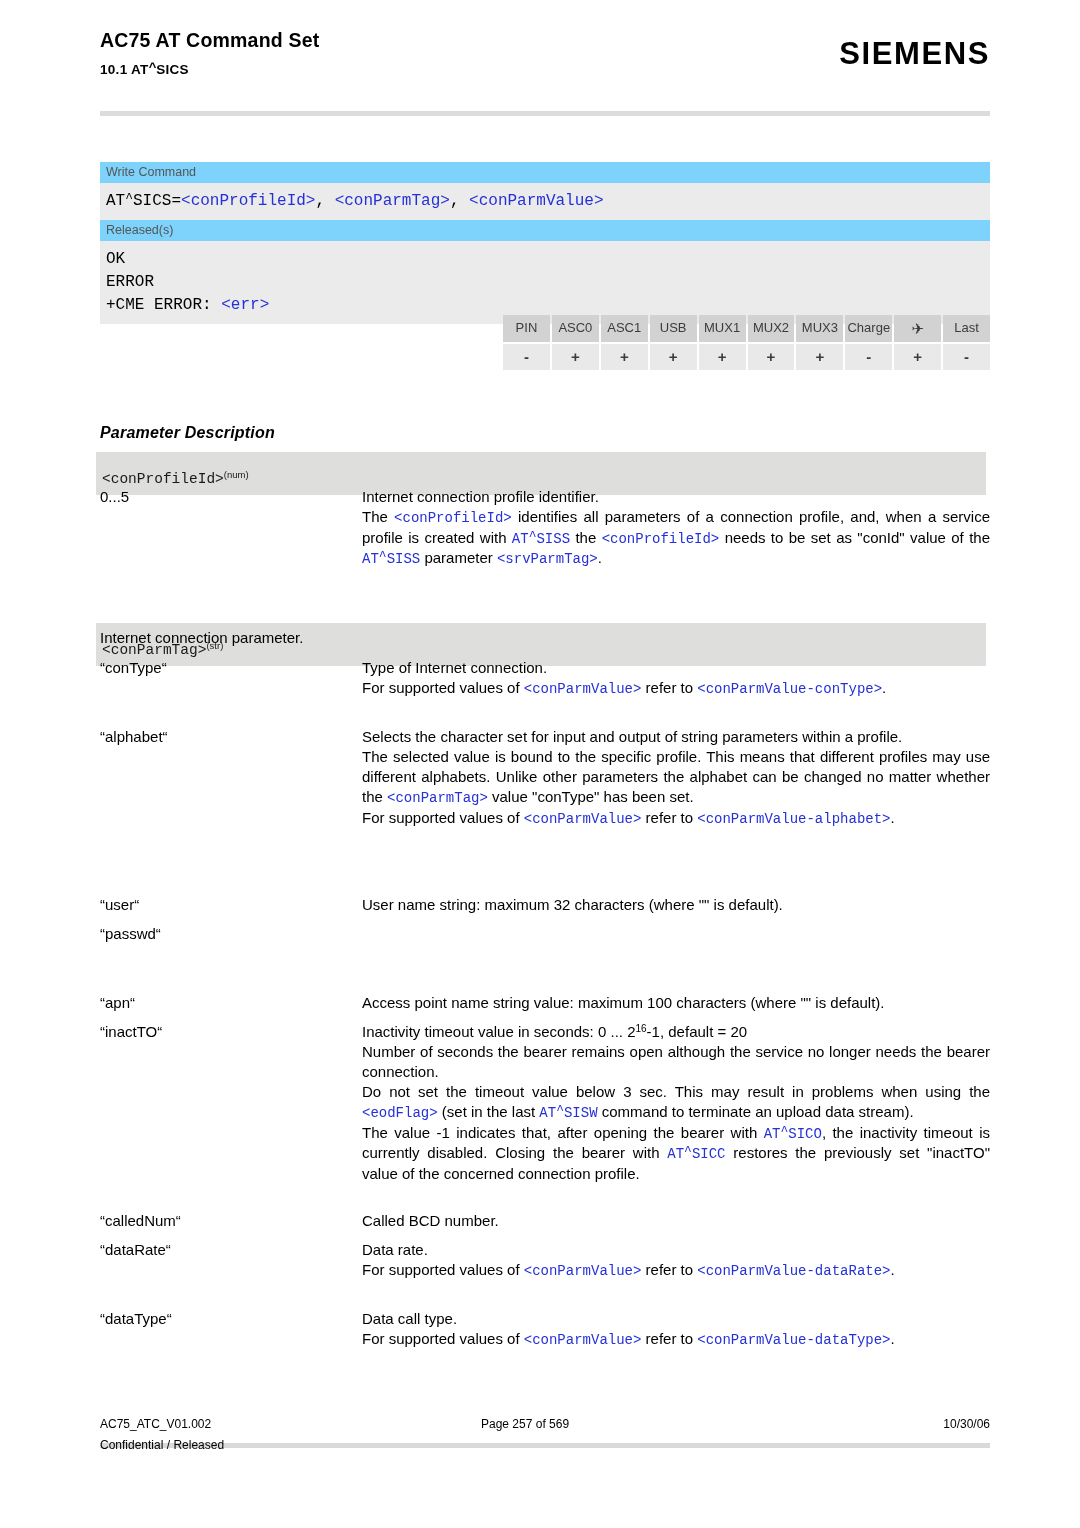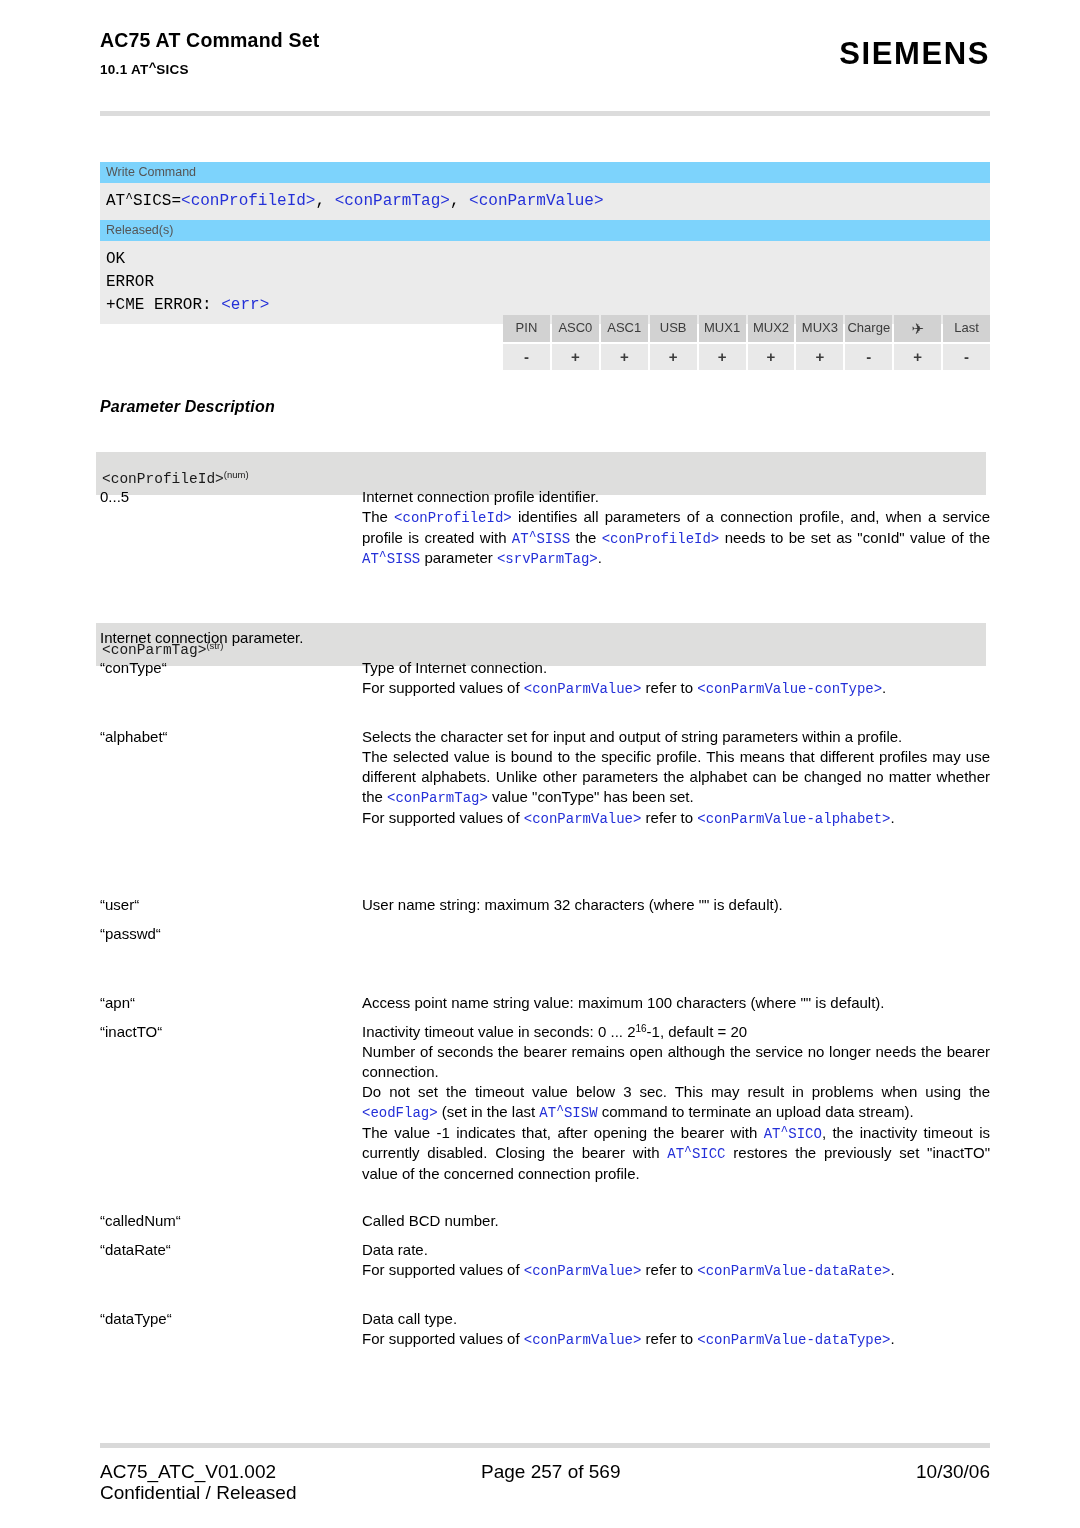--- a/index.html
+++ b/index.html
@@ -114,21 +114,21 @@
     background: #e9e9e9;
     font-size: 15px;
     font-weight: bold;
     padding: 5px 0 6px 0;
   }
   .st-cell.plane { font-size: 15px; }
 
   
   .section-head {
     position: absolute;
-    left: 100px; top: 398px;
+    left: 100px; top: 424px;
     font-size: 16px;
     font-weight: bold;
     font-style: italic;
     letter-spacing: 0.2px;
   }
 
   
   .param-band {
     position: absolute;
     left: 96px;
@@ -191,23 +191,23 @@
 
   
   .footer-rule {
     position: absolute;
     left: 100px; top: 1443px;
     width: 890px; height: 5px;
     background: #d9d9d9;
   }
   .footer {
     position: absolute;
-    left: 100px; top: 1458px;
-    width: 890px;
-    font-size: 19px;
+    left: 100px; top: 1416px;
+    width: 890px;
+    font-size: 12px;
     line-height: 1.45;
   }
   .footer-row {
     position: relative;
     height: 21px;
   }
   .f-left { position: absolute; left: 0; top: 0; }
   .f-mid  { position: absolute; left: 381px; top: 0; }
   .f-right{ position: absolute; right: 0; top: 0; }
 </style>

